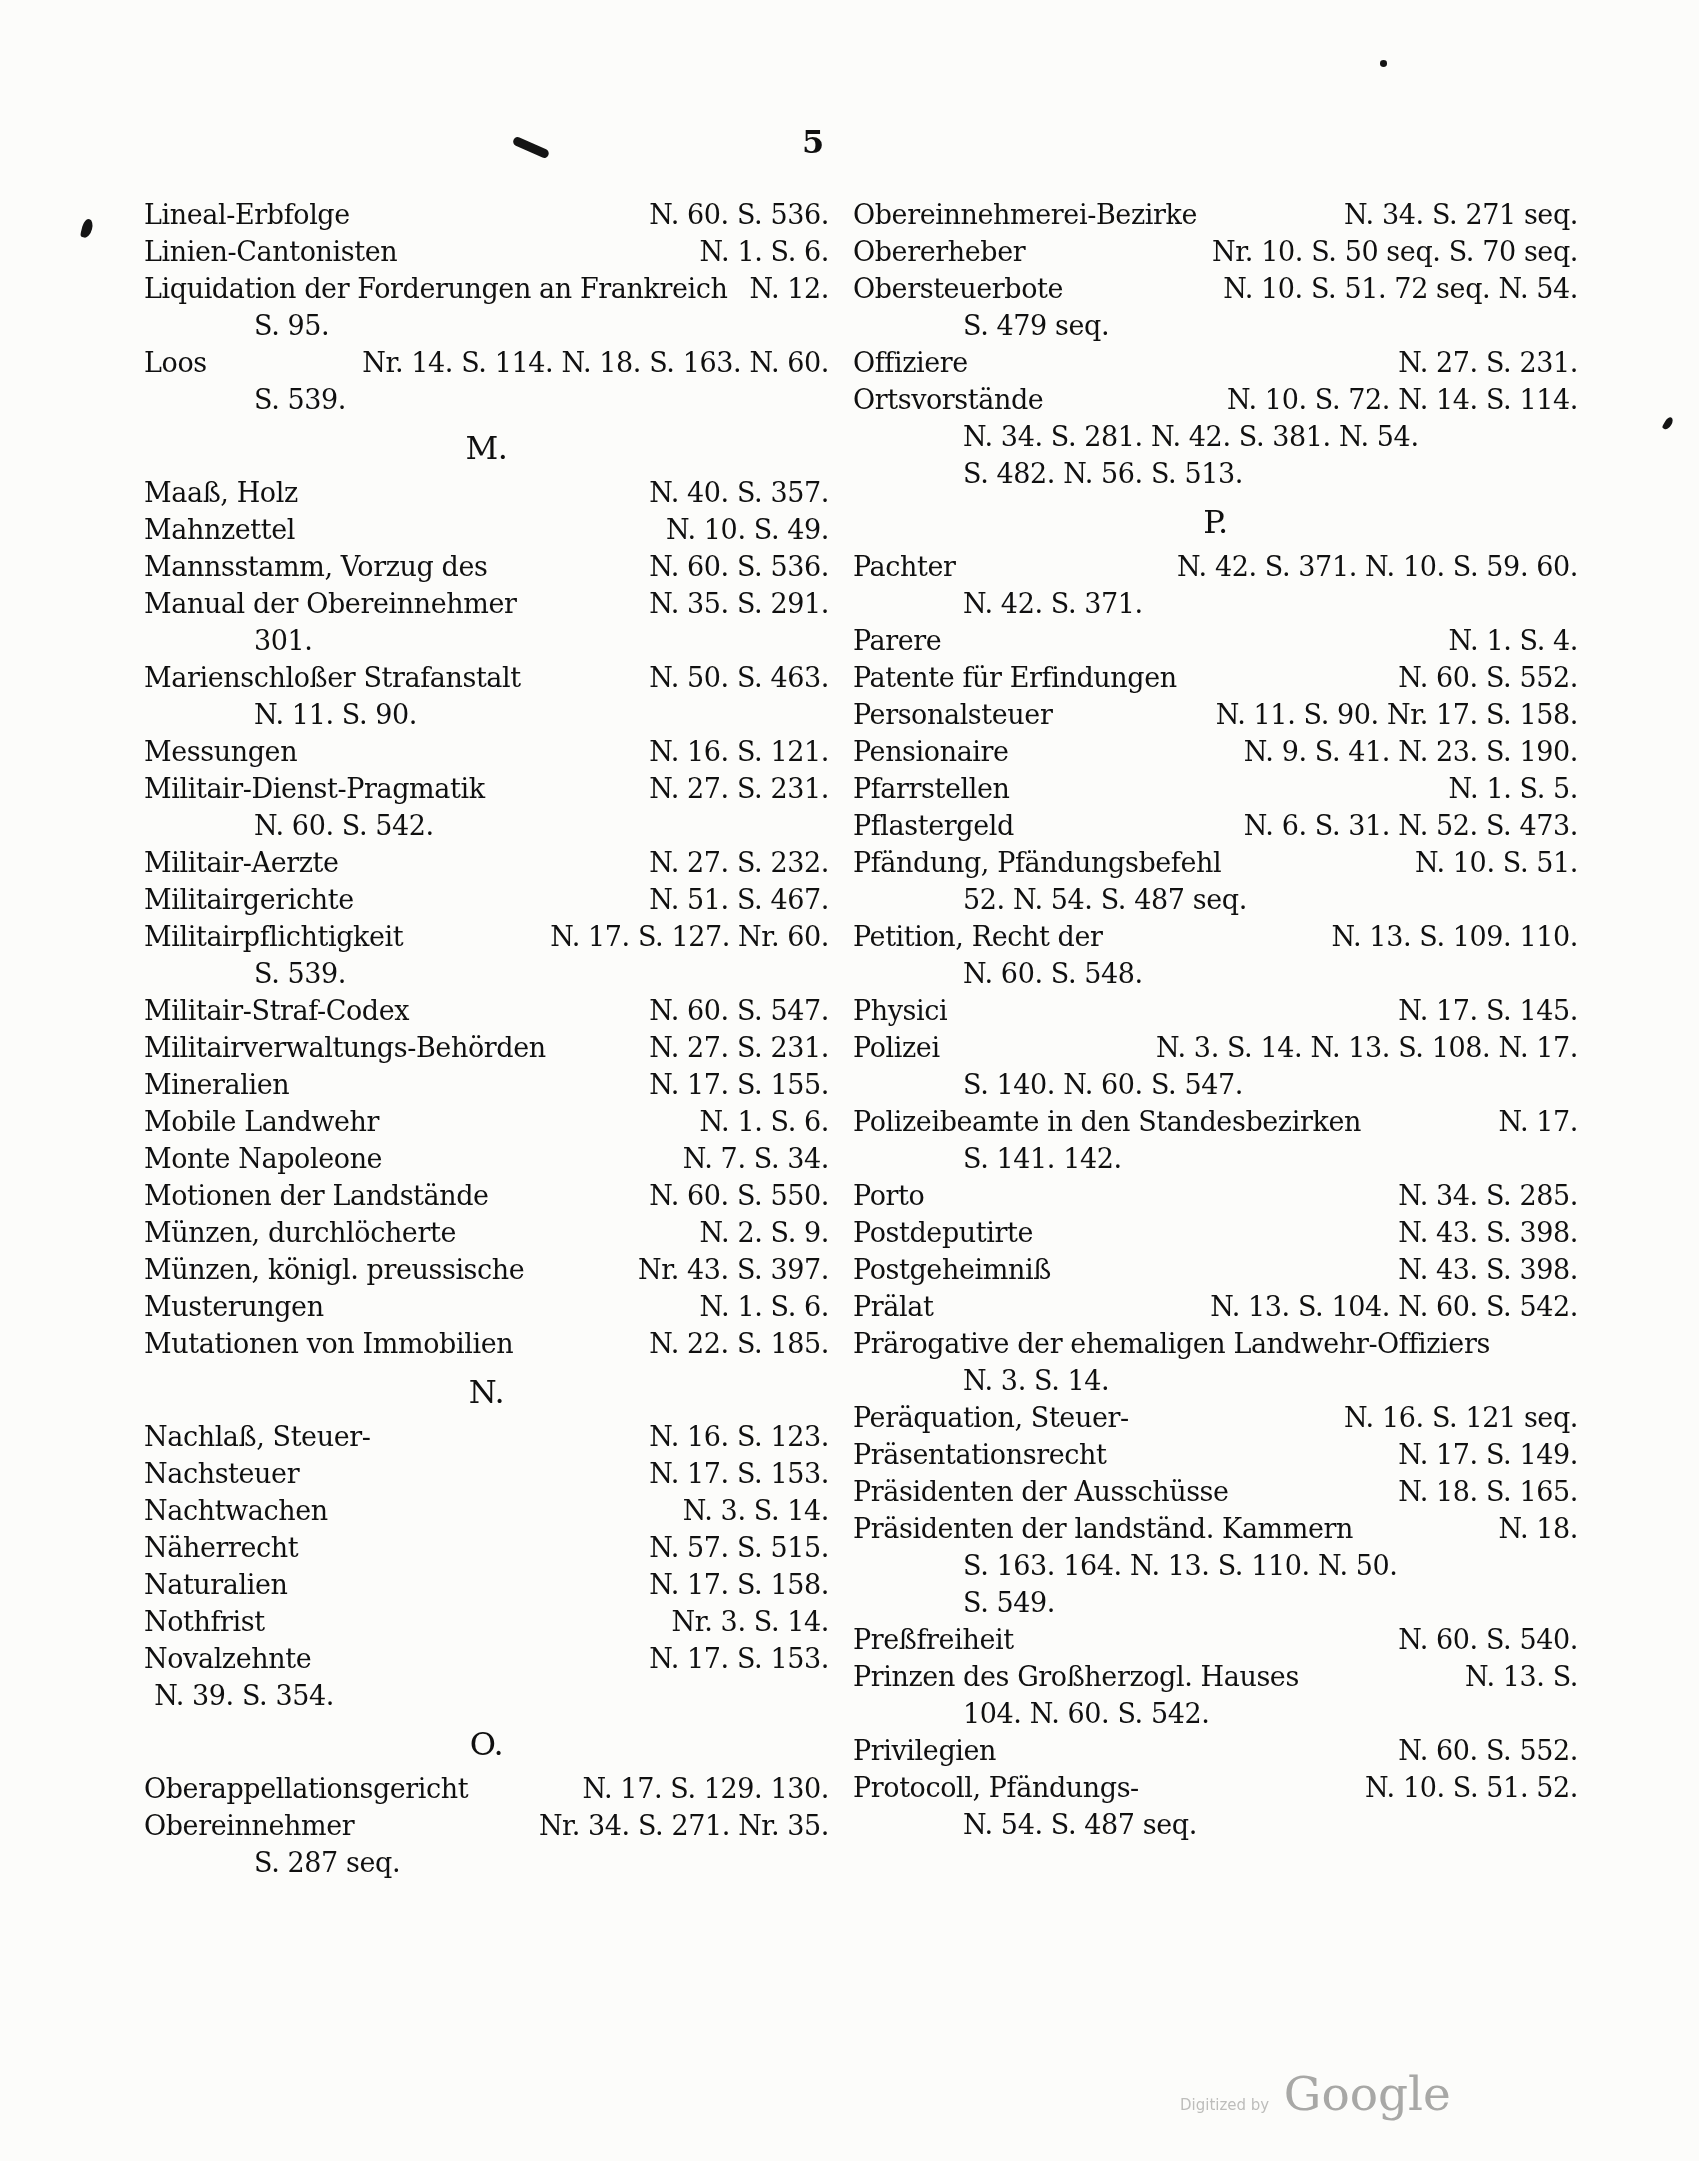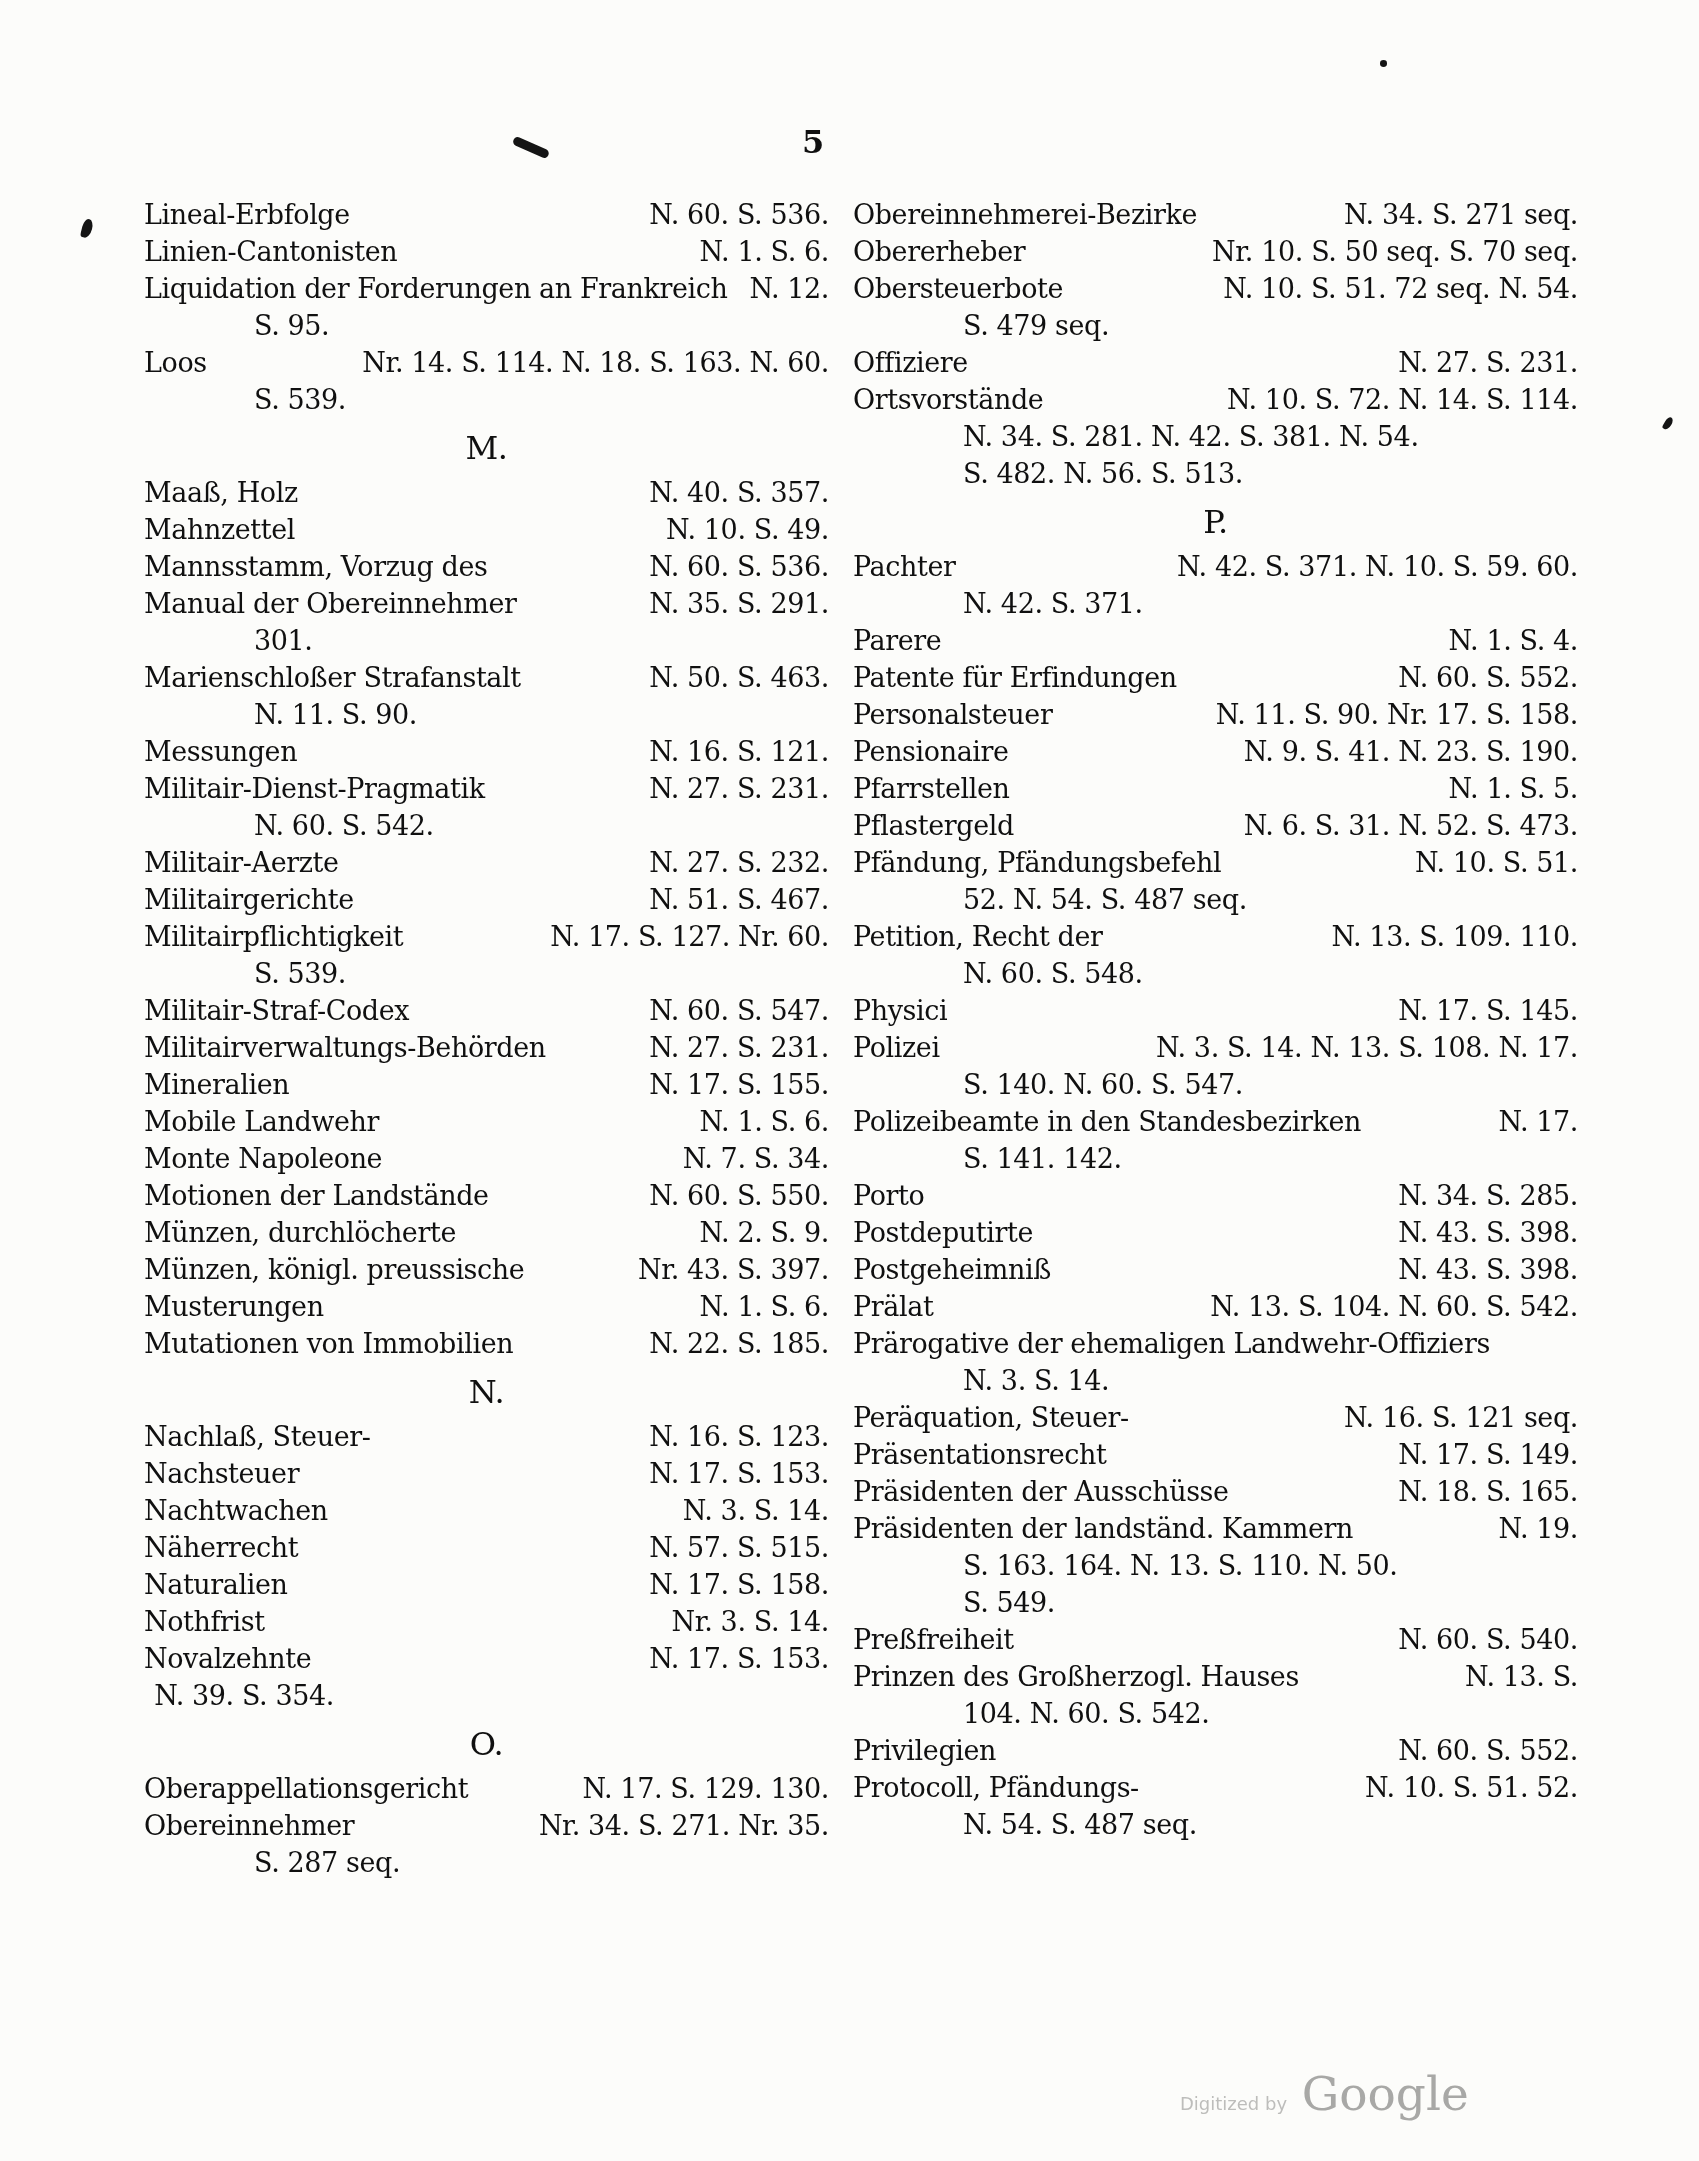--- a/index.html
+++ b/index.html
@@ -51,21 +51,21 @@
   }
   .watermark{
     position:absolute;
     left:1180px;top:2066px;
     display:flex;
     align-items:baseline;
     gap:14.6px;
   }
   .wm-prefix{
     font-family:"DejaVu Sans", sans-serif;
-    font-size:18px;
+    font-size:15px;
     color:#bdbdbb;
   }
   .wm-brand{
     font-family:"DejaVu Serif", serif;
     font-size:47px;
     color:#a8a8a6;
   }
   .artifact{position:absolute;background:#141414;}
   .artifact.comma{width:10.2px;height:19px;border-radius:60% 60% 70% 30%;transform:rotate(14deg);}
   .artifact.stroke{width:38px;height:8.8px;border-radius:4.4px;transform:rotate(24deg);}
@@ -329,21 +329,21 @@
       <div class="line">
         <span class="term">Präsentationsrecht</span>
         <span class="ref">N. 17. S. 149.</span>
       </div>
       <div class="line">
         <span class="term">Präsidenten der Ausschüsse</span>
         <span class="ref">N. 18. S. 165.</span>
       </div>
       <div class="line">
         <span class="term">Präsidenten der landständ. Kammern</span>
-        <span class="ref">N. 19.</span>
+        <span class="ref">N. 18.</span>
       </div>
       <div class="cont">S. 163. 164. N. 13. S. 110. N. 50.</div>
       <div class="cont">S. 549.</div>
       <div class="line">
         <span class="term">Preßfreiheit</span>
         <span class="ref">N. 60. S. 540.</span>
       </div>
       <div class="line">
         <span class="term">Prinzen des Großherzogl. Hauses</span>
         <span class="ref">N. 13. S.</span>

